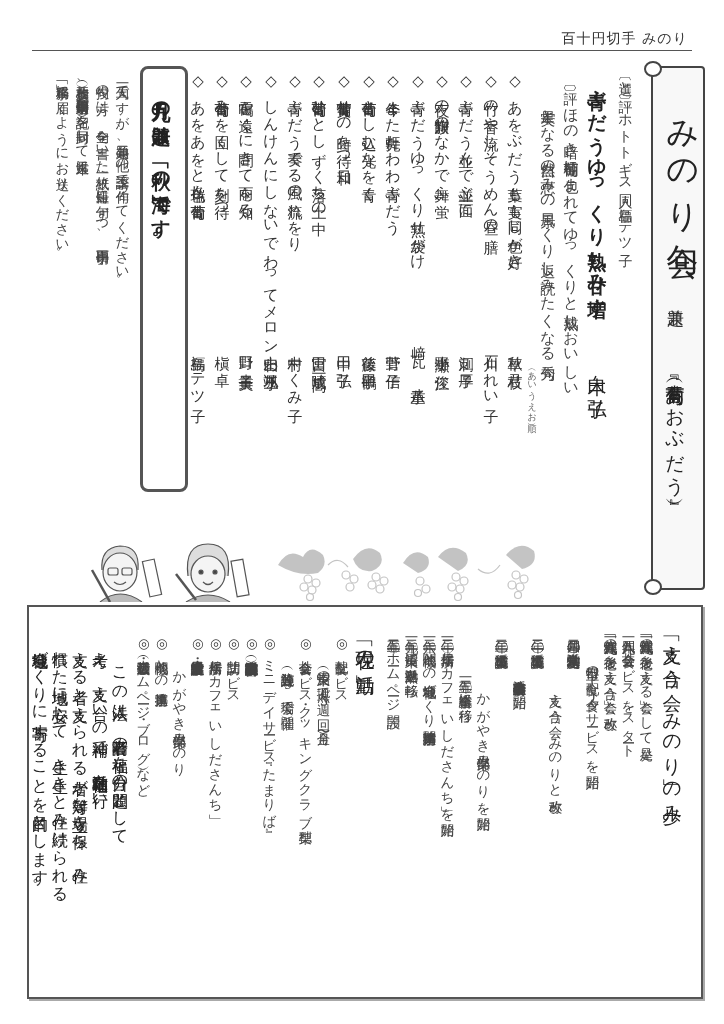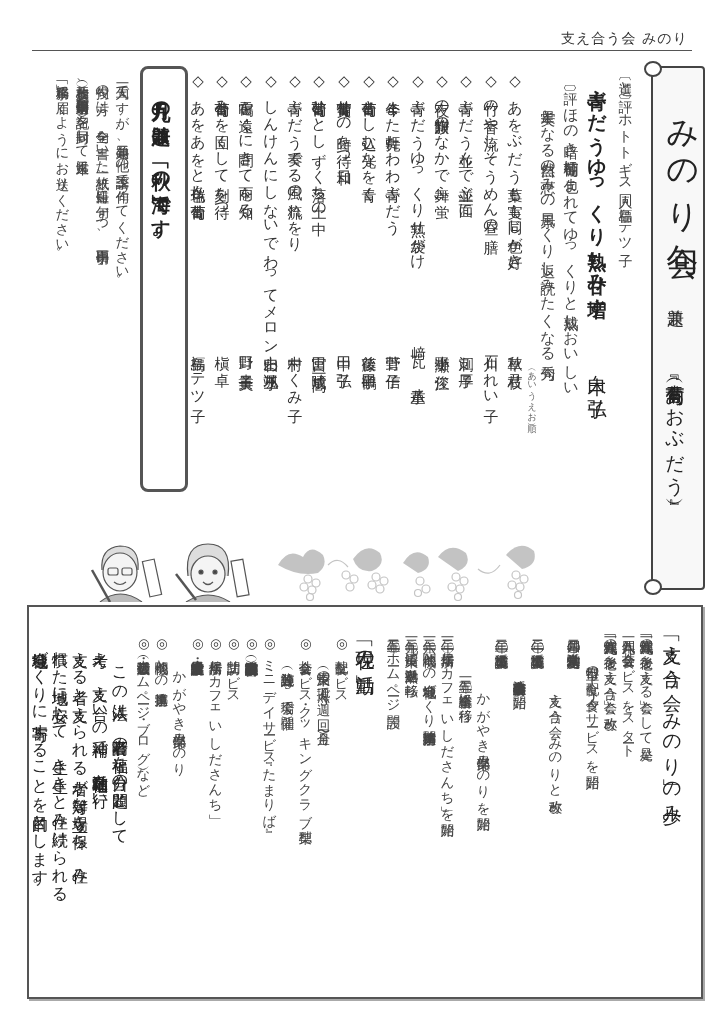--- a/index.html
+++ b/index.html
@@ -75,21 +75,21 @@
   #history-title { left: 660px; top: 630px; font-size: 19px; color: #222; letter-spacing: 1px; }
   .hist { top: 630px; font-size: 13.5px; color: #444; }
   #activity-title { left: 353px; top: 635px; font-size: 19px; color: #222; letter-spacing: 1px; }
   .act { top: 635px; font-size: 13.5px; color: #444; }
   .mission { top: 640px; font-size: 16px; color: #222; line-height: 1; }
 </style>
 </head>
 <body>
 
 <div class="abs" id="header-rule"></div>
-<div class="abs" id="header-title">支え合う会 みのり</div>
+<div class="abs" id="header-title">百十円切手 みのり</div>
 
 <div class="abs" id="scroll">
   <div class="abs v" id="scroll-title">みのり句会</div>
   <div class="abs v" id="scroll-theme-label">兼題</div>
   <div class="abs v" id="scroll-theme">『青葡萄（あおぶだう）』</div>
 </div>
 
 <div class="abs v" id="selector-line">
   <span>〔選と評〕</span><span class="gap"></span><span>ホトトギス同人　福島　テツ子</span>
 </div>

